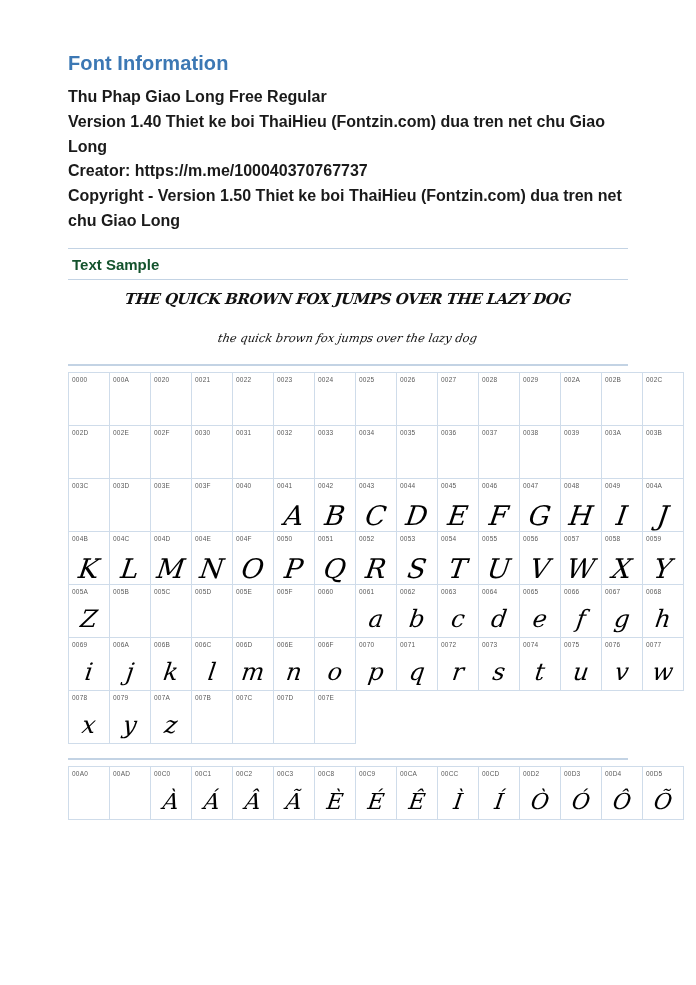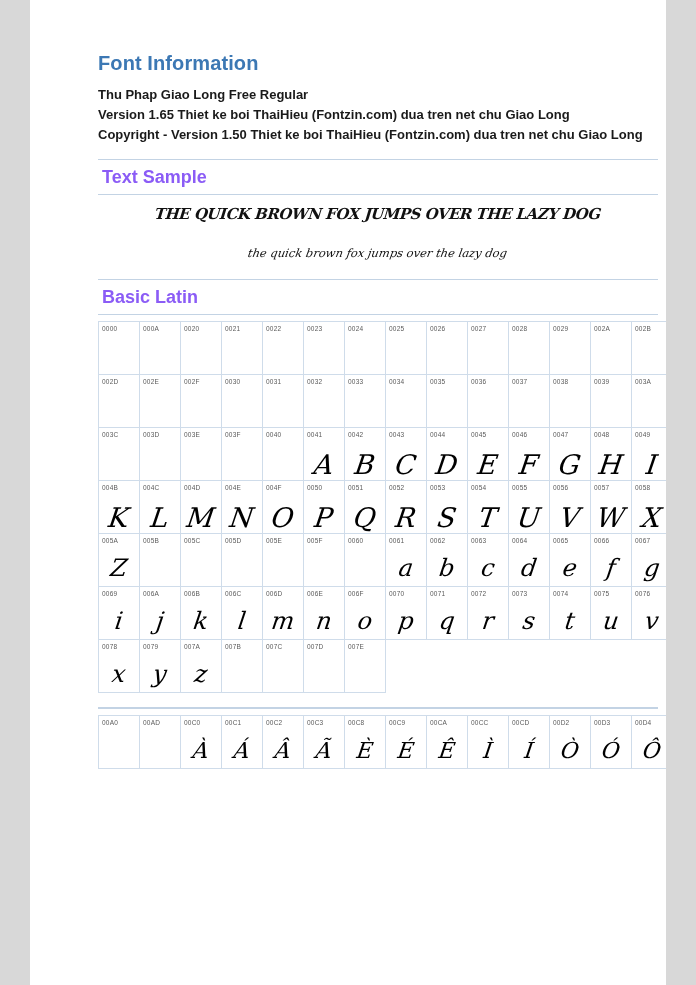--- a/index.html
+++ b/index.html
@@ -4,21 +4,21 @@
 <style>
   html, body {
     margin: 0;
     padding: 0;
     background: #d8d8d8;
   }
   body {
     font-family: "Liberation Sans", sans-serif;
   }
   .page {
-    width: 636px;
+    width: 696px;
     height: 985px;
     background: #ffffff;
     position: relative;
     overflow: hidden;
     box-sizing: border-box;
     padding: 16px;
     margin: 0 auto;
   }
   .content {
     position: absolute;
@@ -27,30 +27,30 @@
     width: 560px;
   }
   h1.title {
     font-size: 20px;
     font-weight: bold;
     color: #3c78b4;
     margin: 0 0 10px 0;
     letter-spacing: 0.1px;
   }
   .meta-line {
-    font-size: 13px;
+    font-size: 16px;
     font-weight: bold;
     color: #1a1a1a;
     line-height: 1.55;
     margin: 0;
   }
   .section-head {
-    font-size: 18px;
+    font-size: 15px;
     font-weight: bold;
-    color: #8b5cf6;
+    color: #14532d;
     margin: 0;
     padding: 7px 0 6px 4px;
   }
   .rule {
     border: 0;
     border-top: 1px solid #c3d3e4;
     margin: 0;
     height: 0;
   }
   .sample-block {
@@ -129,37 +129,37 @@
 </head>
 <body>
 
 <div class="page">
   <div class="content">
 
     <h1 class="title">Font Information</h1>
 
     <div>
       <p class="meta-line">Thu Phap Giao Long Free Regular</p>
-      <p class="meta-line">Version 1.65 Thiet ke boi ThaiHieu (Fontzin.com) dua tren net chu Giao Long</p>
+      <p class="meta-line">Version 1.40 Thiet ke boi ThaiHieu (Fontzin.com) dua tren net chu Giao Long</p>
+      <p class="meta-line">Creator: https://m.me/100040370767737</p>
       <p class="meta-line">Copyright - Version 1.50 Thiet ke boi ThaiHieu (Fontzin.com) dua tren net chu Giao Long</p>
     </div>
 
     <div class="spacer-14"></div>
     <hr class="rule">
     <div class="section-head">Text Sample</div>
     <hr class="rule">
 
     <div class="sample-block">
       <div class="sample-upper">THE QUICK BROWN FOX JUMPS OVER THE LAZY DOG</div>
       <br>
       <div class="sample-lower">the quick brown fox jumps over the lazy dog</div>
     </div>
 
     <hr class="rule">
-    <div class="section-head">Basic Latin</div>
     <hr class="rule">
 
     <table class="glyphs">
       <tbody id="basic-latin-body">
           <tr>
             <td>
               <div class="code">0000</div>
               <div class="glyph "></div>
             </td>
             <td>

